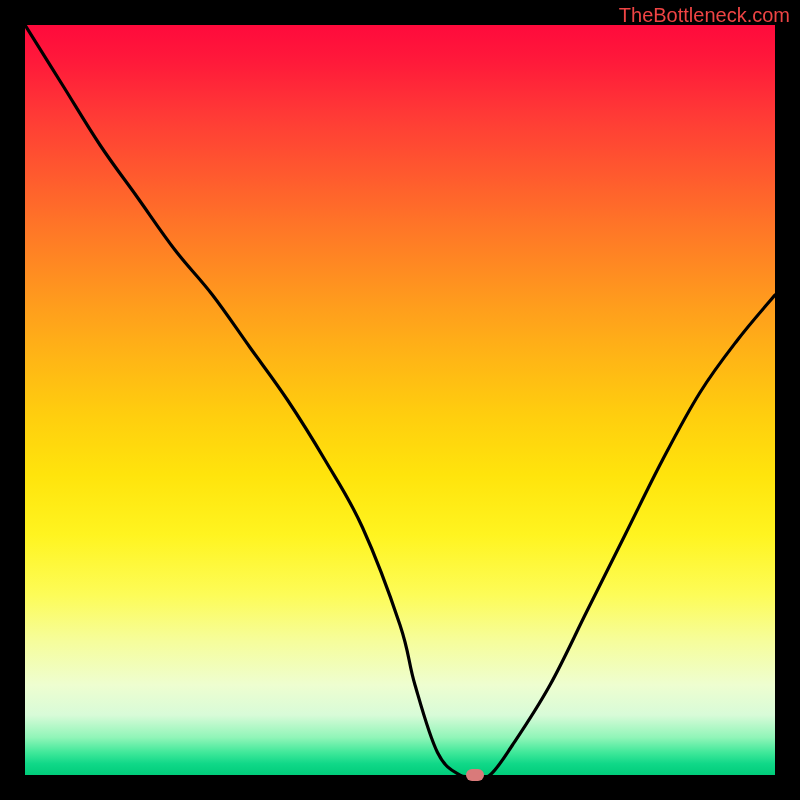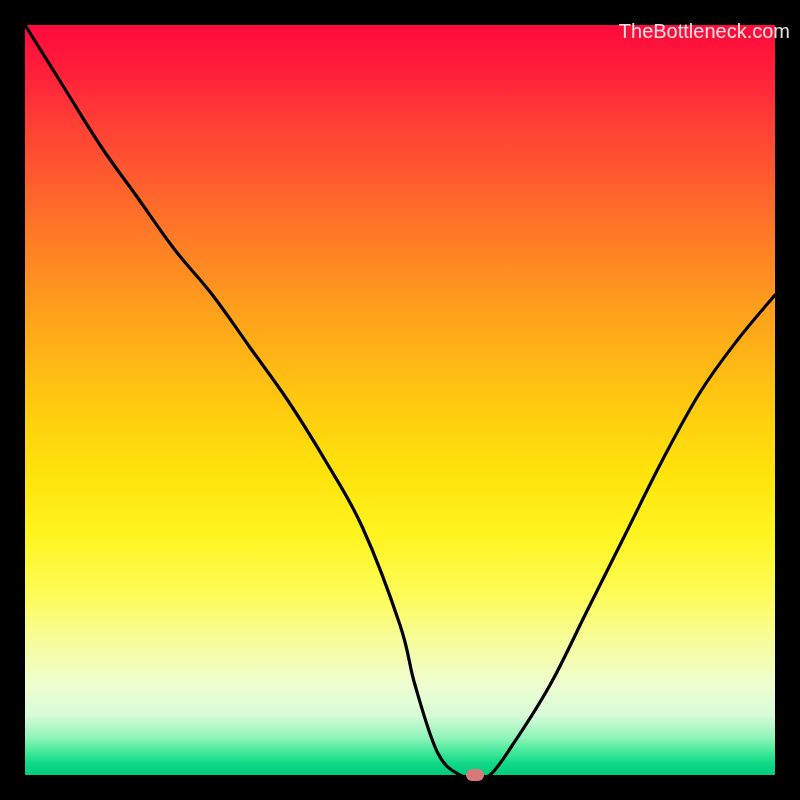--- a/index.html
+++ b/index.html
@@ -6,23 +6,23 @@
   body {
     width: 800px;
     height: 800px;
     background: #000;
     position: relative;
     overflow: hidden;
     font-family: Arial, sans-serif;
   }
   .watermark {
     position: absolute;
-    top: 20px;
+    top: 4px;
     right: 10px;
-    color: #e5e5e5;
+    color: #ef4444;
     font-size: 20px;
     font-weight: 500;
     z-index: 10;
     margin-left: 48px;
   }
   .plot-area {
     position: absolute;
     left: 25px;
     top: 25px;
     width: 750px;

